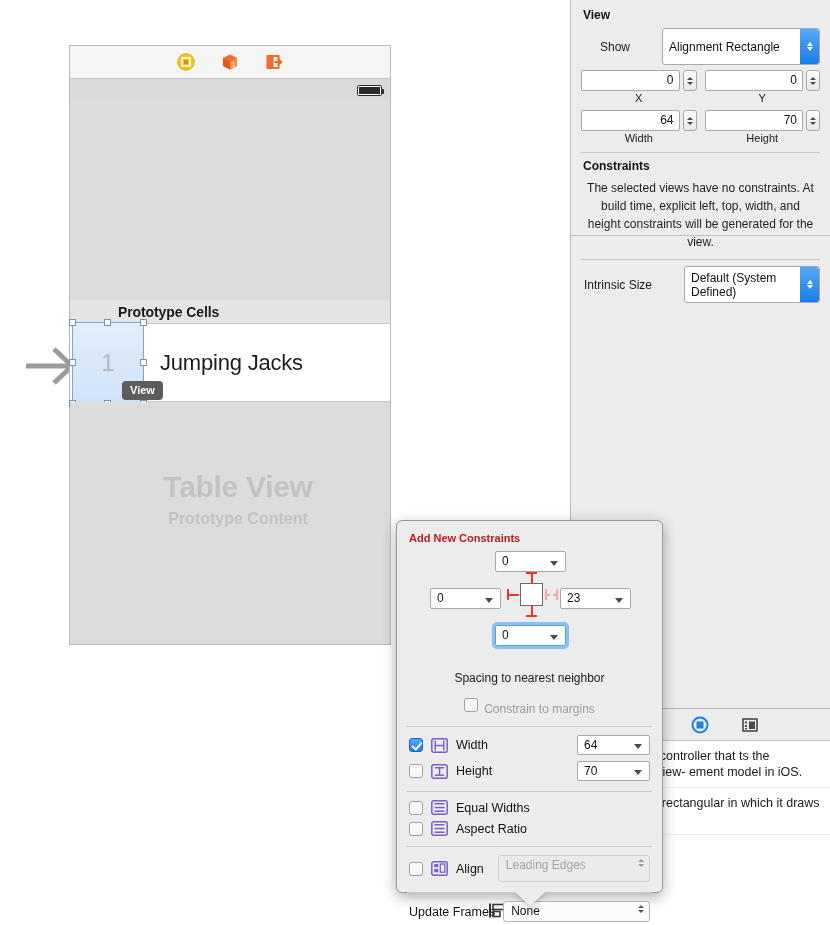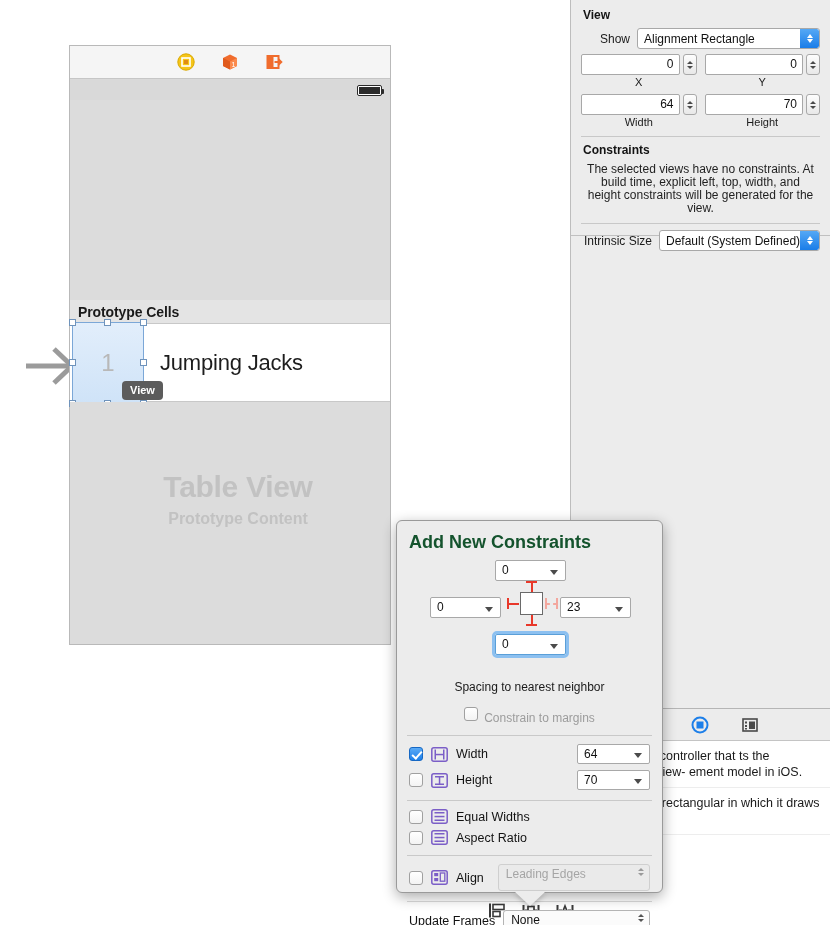--- a/index.html
+++ b/index.html
@@ -68,21 +68,21 @@
   }
   #proto-header {
     position: absolute; left: 0; top: 254px;
     width: 100%; height: 24px;
     background: #e4e4e4;
     border-bottom: 1px solid #c8c8c8;
     display: flex; align-items: center;
   }
   #proto-header-label {
     font-size: 14px; font-weight: bold; color: #1a1a1a;
-    padding-left: 8px; letter-spacing: -0.1px;
+    padding-left: 16px; letter-spacing: -0.1px; margin-left: 32px;
   }
   #proto-cell {
     position: absolute; left: 0; top: 278px;
     width: 100%; height: 78px;
     background: #ffffff;
     border-bottom: 1px solid #c8c8c8;
     display: flex; align-items: center;
   }
   #cell-title {
     position: absolute; left: 90px; top: 50%;
@@ -159,29 +159,30 @@
   .insp-title {
     font-size: 12px; font-weight: bold; color: #141414;
     padding: 8px 0 6px 12px;
   }
   .row { display: flex; align-items: center; margin-bottom: 5px; padding: 0 10px; }
   .row-label {
     font-size: 12px; color: #1a1a1a; text-align: right;
     width: 56px; padding-right: 7px; flex: none;
   }
   .popup {
-    flex: 1; height: 21px;
+    flex: 1; height: 37px;
     background: #ffffff;
     border: 1px solid #a8a8a8;
     border-radius: 3px;
     display: flex; align-items: center;
     font-size: 12px; color: #111;
     padding-left: 6px;
     position: relative;
     overflow: hidden;
+    margin-left: 25px;
   }
   .popup .chev {
     position: absolute; right: 0; top: 0;
     width: 19px; height: 100%;
     background: linear-gradient(180deg,#55a8f5 0%,#1a7de8 100%);
     display: flex; flex-direction: column;
     align-items: center; justify-content: center;
     border-radius: 0 2px 2px 0;
   }
   .chev-up, .chev-dn {
@@ -218,21 +219,21 @@
   }
   .st-up { border-bottom: 3.5px solid #4a4a4a; margin-bottom: 2px; }
   .st-dn { border-top: 3.5px solid #4a4a4a; }
   .unit-label {
     font-size: 11px; color: #1a1a1a;
     text-align: center; margin-top: 1px;
   }
   .hr { height: 1px; background: #c8c8c8; margin: 8px 10px 6px; }
   .constraints-desc {
     font-size: 12px; color: #1f1f1f;
-    text-align: center; line-height: 13px;
+    text-align: center; line-height: 18px;
     padding: 0 14px;
   }
 
   
   #library {
     position: absolute; right: 0; top: 708px;
     width: 260px; bottom: 0;
     background: #ececec;
     border-top: 1px solid #b5b5b5;
   }
@@ -265,21 +266,21 @@
   #pop-tail {
     position: absolute; left: 514px; top: 891px;
     width: 0; height: 0;
     border-left: 16px solid transparent;
     border-right: 16px solid transparent;
     border-top: 15px solid #ececec;
     filter: drop-shadow(0 3px 2px rgba(0,0,0,0.18));
     z-index: 61;
   }
   #pop-title {
-    font-size: 18px; font-weight: bold; color: #14532d;
+    font-size: 11px; font-weight: bold; color: #b91c1c;
     padding: 11px 4px 0 12px;
   }
   .spacing-area { position: relative; height: 120px; margin-top: 7px; }
   .sp-field {
     position: absolute;
     width: 71px; height: 21px;
     background: #ffffff;
     border: 1px solid #a8a8a8;
     border-radius: 2px;
     font-size: 12px; color: #111;

